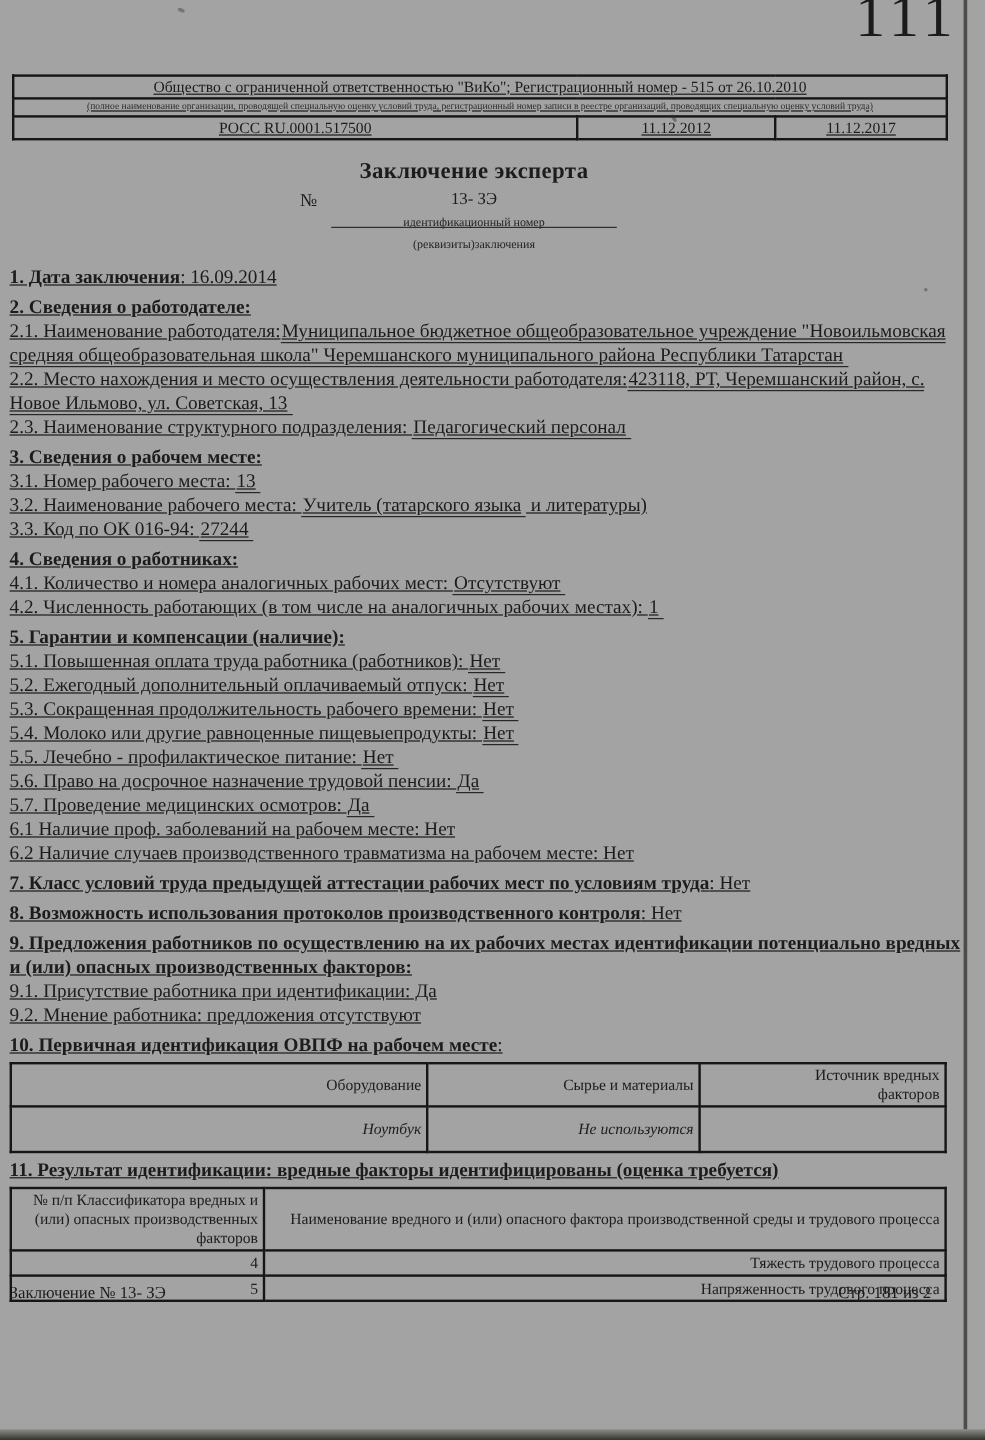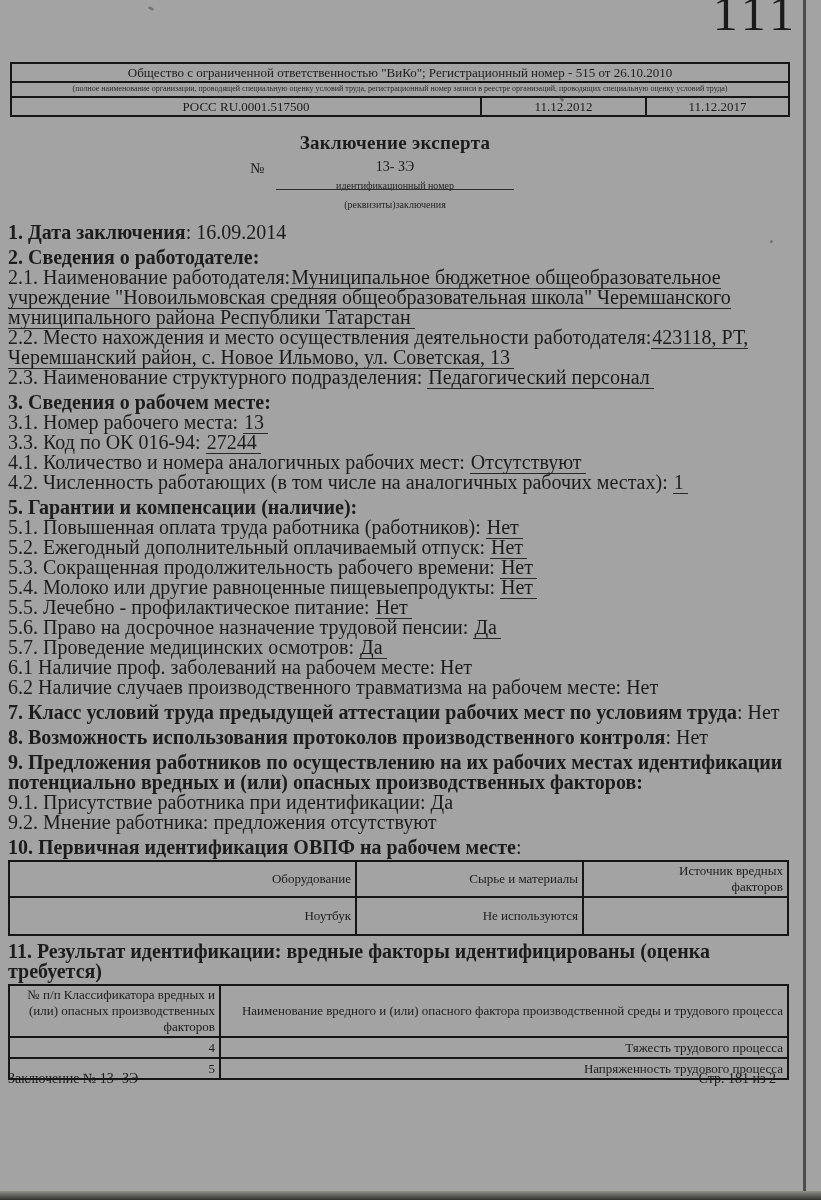--- a/index.html
+++ b/index.html
@@ -18,20 +18,21 @@
     font-size: 50px; letter-spacing: 5px; color: #1b1b1b;
     font-weight: 500;
   }
   
   .header-table {
     border-collapse: collapse;
     margin: 62px 0 0 10px;
     width: 778px;
     text-align: center;
     table-layout: fixed;
+    text-decoration: underline;
   }
   .header-table td {
     border: 2px solid #161616;
     padding: 1px 4px;
     font-size: 13px;
     line-height: 15px;
   }
   .header-table .c1 { width: 470px; }
   .header-table .c2 { width: 165px; }
   .header-table .c3 { width: 143px; }
@@ -49,42 +50,42 @@
   .number-sign { position: absolute; left: 250px; top: 1px; font-size: 15px; }
   .number-value {
     display: block; margin: 0 auto; width: 238px;
     text-align: center; font-size: 14px;
     border-bottom: 1px solid #2e2e2e; padding-bottom: 14px;
   }
   .number-caption { width: 790px; text-align: center; font-size: 10px; line-height: 12px; color: #242424; }
   .caption2 { margin-top: 7px; }
   
   .body { margin: 11px 14px 0 8px; }
-  .doc-line { font-size: 20px; line-height: 20px; }
+  .doc-line { font-size: 16px; line-height: 20px; text-decoration: underline; }
   .doc-line.heading { margin-top: 5px; }
   .seg-bold { font-weight: bold; }
   .seg-underline { border-bottom: 1px solid #26262b; padding: 0 4px 0 1px; }
   
   .data-table {
     border-collapse: collapse;
     width: 779px;
     margin-top: 3px;
     text-align: right;
     table-layout: fixed;
   }
   .data-table td {
     border: 2px solid #161616;
     font-size: 13px; line-height: 16px;
     padding: 1px 4px; vertical-align: middle;
   }
   .table10 .t1 { width: 347px; }
   .table10 .t2 { width: 227px; }
   .table10 .t3 { width: 205px; }
   .table10 .hdr td { height: 36px; }
-  .table10 .datarow td { height: 38px; }
+  .table10 .datarow td { height: 38px; font-style: italic; }
   .narrow-span { display: inline-block; max-width: 150px; }
   .table11 .k1 { width: 211px; }
   .table11 .k2 { width: 568px; }
   .table11 .hdr td { height: 52px; }
   .table11 .datarow td { height: 21px; }
   
   .footer {
     position: absolute; left: 8px; top: 1071px; width: 768px;
     display: flex; justify-content: space-between;
     font-size: 14px;
@@ -143,21 +144,23 @@
   <div class="body">
 
     <div>
         <div class="doc-line"><span class="seg-bold">1. Дата заключения</span><span>: 16.09.2014</span></div>
         <div class="doc-line heading"><span class="seg-bold">2. Сведения о работодателе:</span></div>
         <div class="doc-line"><span>2.1. Наименование работодателя:</span><span class="seg-underline">Муниципальное бюджетное общеобразовательное учреждение "Новоильмовская средняя общеобразовательная школа" Черемшанского муниципального района Республики Татарстан</span></div>
         <div class="doc-line"><span>2.2. Место нахождения и место осуществления деятельности работодателя:</span><span class="seg-underline">423118, РТ, Черемшанский район, с. Новое Ильмово, ул. Советская, 13</span></div>
         <div class="doc-line"><span>2.3. Наименование структурного подразделения: </span><span class="seg-underline">Педагогический персонал</span></div>
         <div class="doc-line heading"><span class="seg-bold">3. Сведения о рабочем месте:</span></div>
         <div class="doc-line"><span>3.1. Номер рабочего места: </span><span class="seg-underline">13</span></div>
+        <div class="doc-line"><span>3.2. Наименование рабочего места: </span><span class="seg-underline">Учитель (татарского языка</span><span> и литературы)</span></div>
         <div class="doc-line"><span>3.3. Код по ОК 016-94: </span><span class="seg-underline">27244</span></div>
+        <div class="doc-line heading"><span class="seg-bold">4. Сведения о работниках:</span></div>
         <div class="doc-line"><span>4.1. Количество и номера аналогичных рабочих мест: </span><span class="seg-underline"> Отсутствуют</span></div>
         <div class="doc-line"><span>4.2. Численность работающих (в том числе на аналогичных рабочих местах): </span><span class="seg-underline">1</span></div>
         <div class="doc-line heading"><span class="seg-bold">5. Гарантии и компенсации (наличие):</span></div>
         <div class="doc-line"><span>5.1. Повышенная оплата труда работника (работников): </span><span class="seg-underline"> Нет</span></div>
         <div class="doc-line"><span>5.2. Ежегодный дополнительный оплачиваемый отпуск: </span><span class="seg-underline"> Нет</span></div>
         <div class="doc-line"><span>5.3. Сокращенная продолжительность рабочего времени: </span><span class="seg-underline"> Нет</span></div>
         <div class="doc-line"><span>5.4. Молоко или другие равноценные пищевыепродукты: </span><span class="seg-underline"> Нет</span></div>
         <div class="doc-line"><span>5.5. Лечебно - профилактическое питание: </span><span class="seg-underline"> Нет</span></div>
         <div class="doc-line"><span>5.6. Право на досрочное назначение трудовой пенсии: </span><span class="seg-underline"> Да</span></div>
         <div class="doc-line"><span>5.7. Проведение медицинских осмотров: </span><span class="seg-underline"> Да</span></div>

